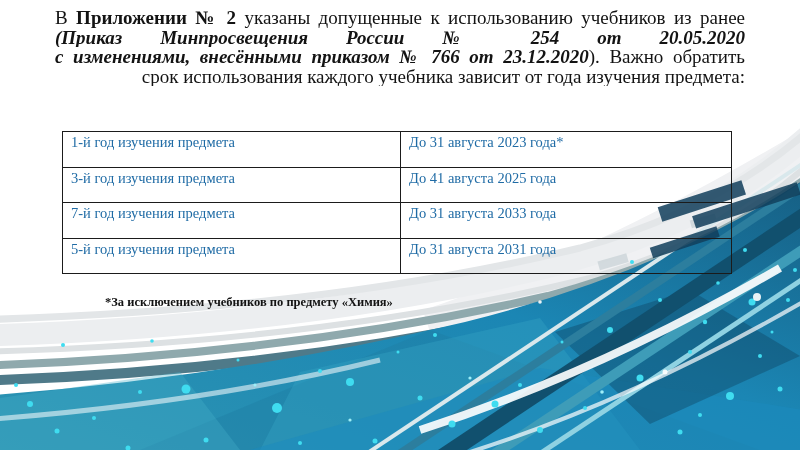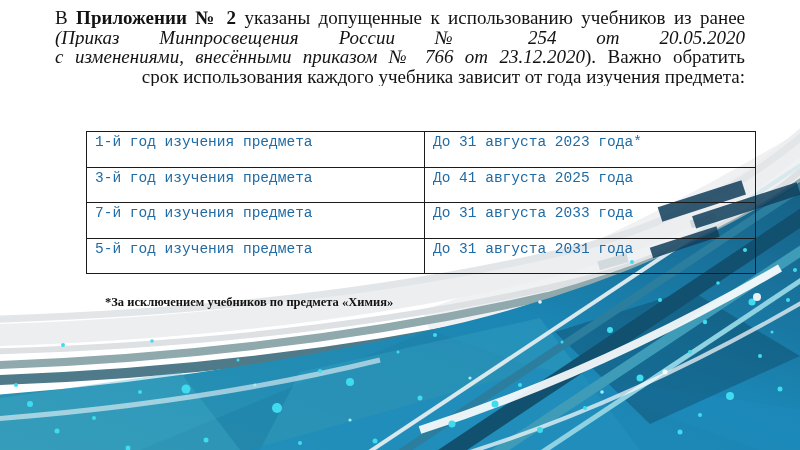--- a/index.html
+++ b/index.html
@@ -11,26 +11,26 @@
   .bg{position:absolute;left:0;top:0;width:800px;height:450px;}
   
   .paragraph{
     position:absolute;left:55px;top:8px;width:690px;
     color:var(--text-black,#131313);font-size:19px;line-height:19.5px;
   }
   .line{height:19.5px;overflow:hidden;text-align:justify;}
   .line.fill::after{content:"";display:inline-block;width:100%;height:0;}
   .line:last-child{text-align:right;height:auto;}
   .seg-b{font-weight:bold;}
-  .seg-bi{font-weight:normal;font-style:italic;}
+  .seg-bi{font-weight:bold;font-style:italic;}
   
   .deadline-table{
-    position:absolute;left:86px;top:131px;width:670px;height:143px;
+    position:absolute;left:62px;top:131px;width:670px;height:143px;
     border-collapse:collapse;table-layout:fixed;
-    color:var(--table-text-blue,#1f6ba5);font-size:14.5px;font-family:Liberation Mono, monospace;
+    color:var(--table-text-blue,#1f6ba5);font-size:14.5px;
   }
   .deadline-table td{
     border:1.6px solid var(--table-border,#1b1b1b);
     vertical-align:top;padding:2px 8px;height:27px;
     background:transparent;
   }
   .deadline-table col.c1{width:338px;}
   
   .footnote{
     position:absolute;left:105px;top:295px;
@@ -177,15 +177,15 @@
         <td>7-й год изучения предмета</td>
         <td>До 31 августа 2033 года</td>
       </tr>
       <tr>
         <td>5-й год изучения предмета</td>
         <td>До 31 августа 2031 года</td>
       </tr>
     </tbody>
   </table>
 
-  <div class="footnote">*За исключением учебников по предмета «Химия»</div>
+  <div class="footnote">*За исключением учебников по предмету «Химия»</div>
 
 </div>
 
 </body></html>

